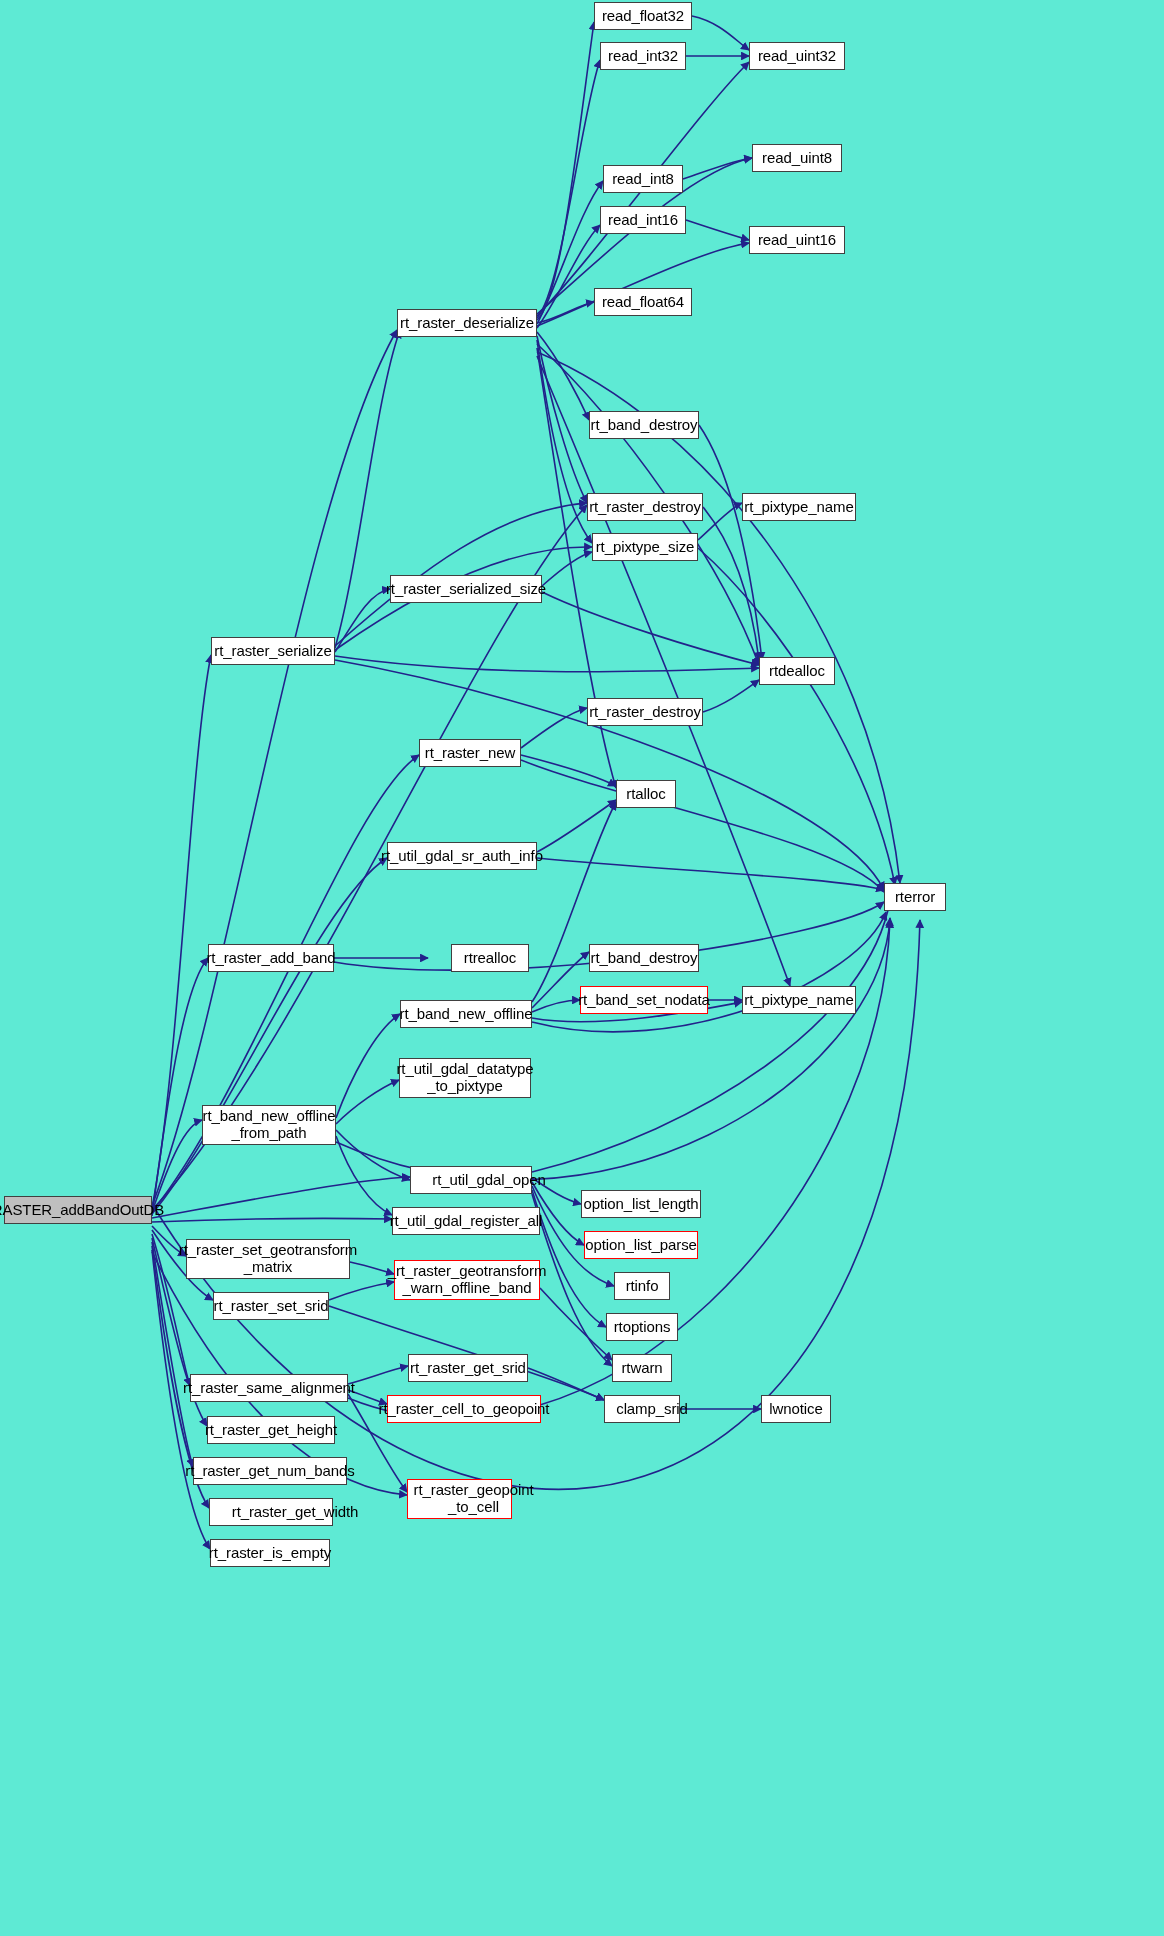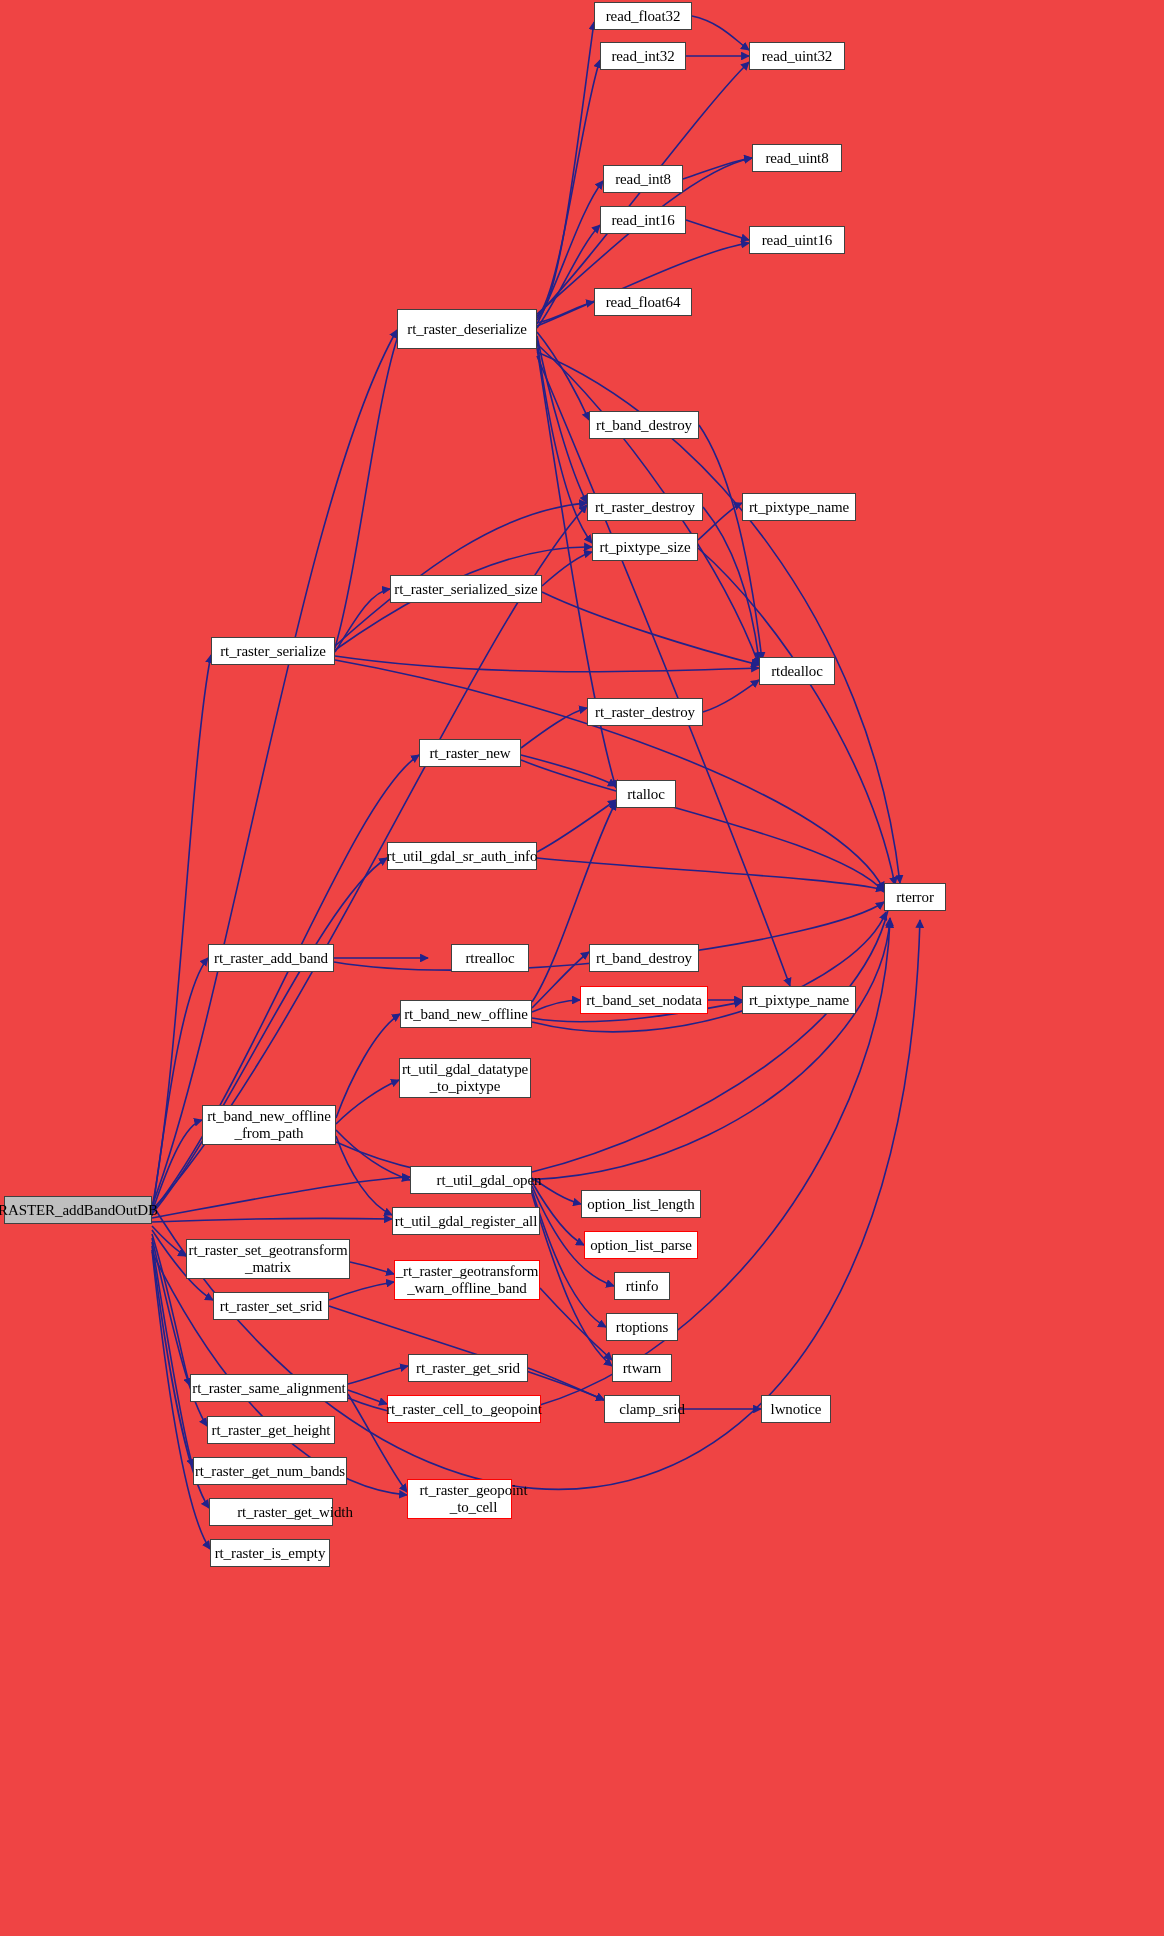--- a/index.html
+++ b/index.html
@@ -5,22 +5,22 @@
 <style>
   html, body {
     margin: 0;
     padding: 0;
     background: #ffffff;
   }
   #graph-root {
     position: relative;
     width: 1164px;
     height: 1936px;
-    background: #ef4444;
-    font-family: Liberation Serif, serif;
+    background: #5eead4;
+    font-family: Liberation Sans, sans-serif;
     overflow: hidden;
   }
   #edge-layer {
     position: absolute;
     left: 0;
     top: 0;
     width: 1164px;
     height: 1936px;
     pointer-events: none;
   }
@@ -154,21 +154,21 @@
   </svg>
   <div id="node-layer">
       <div class="node" style="left: 594px; top: 2px; width: 98px; height: 28px;">read_float32</div>
       <div class="node" style="left: 749px; top: 42px; width: 96px; height: 28px;">read_uint32</div>
       <div class="node" style="left: 600px; top: 42px; width: 86px; height: 28px;">read_int32</div>
       <div class="node" style="left: 752px; top: 144px; width: 90px; height: 28px;">read_uint8</div>
       <div class="node" style="left: 603px; top: 165px; width: 80px; height: 28px;">read_int8</div>
       <div class="node" style="left: 600px; top: 206px; width: 86px; height: 28px;">read_int16</div>
       <div class="node" style="left: 749px; top: 226px; width: 96px; height: 28px;">read_uint16</div>
       <div class="node" style="left: 594px; top: 288px; width: 98px; height: 28px;">read_float64</div>
-      <div class="node" style="left: 397px; top: 309px; width: 140px; height: 40px;">rt_raster_deserialize</div>
+      <div class="node" style="left: 397px; top: 309px; width: 140px; height: 28px;">rt_raster_deserialize</div>
       <div class="node" style="left: 589px; top: 411px; width: 110px; height: 28px;">rt_band_destroy</div>
       <div class="node" style="left: 587px; top: 493px; width: 116px; height: 28px;">rt_raster_destroy</div>
       <div class="node" style="left: 742px; top: 493px; width: 114px; height: 28px;">rt_pixtype_name</div>
       <div class="node" style="left: 592px; top: 533px; width: 106px; height: 28px;">rt_pixtype_size</div>
       <div class="node" style="left: 390px; top: 575px; width: 152px; height: 28px;">rt_raster_serialized_size</div>
       <div class="node" style="left: 211px; top: 637px; width: 124px; height: 28px;">rt_raster_serialize</div>
       <div class="node" style="left: 759px; top: 657px; width: 76px; height: 28px;">rtdealloc</div>
       <div class="node" style="left: 587px; top: 698px; width: 116px; height: 28px;">rt_raster_destroy</div>
       <div class="node" style="left: 419px; top: 739px; width: 102px; height: 28px;">rt_raster_new</div>
       <div class="node" style="left: 616px; top: 780px; width: 60px; height: 28px;">rtalloc</div>

